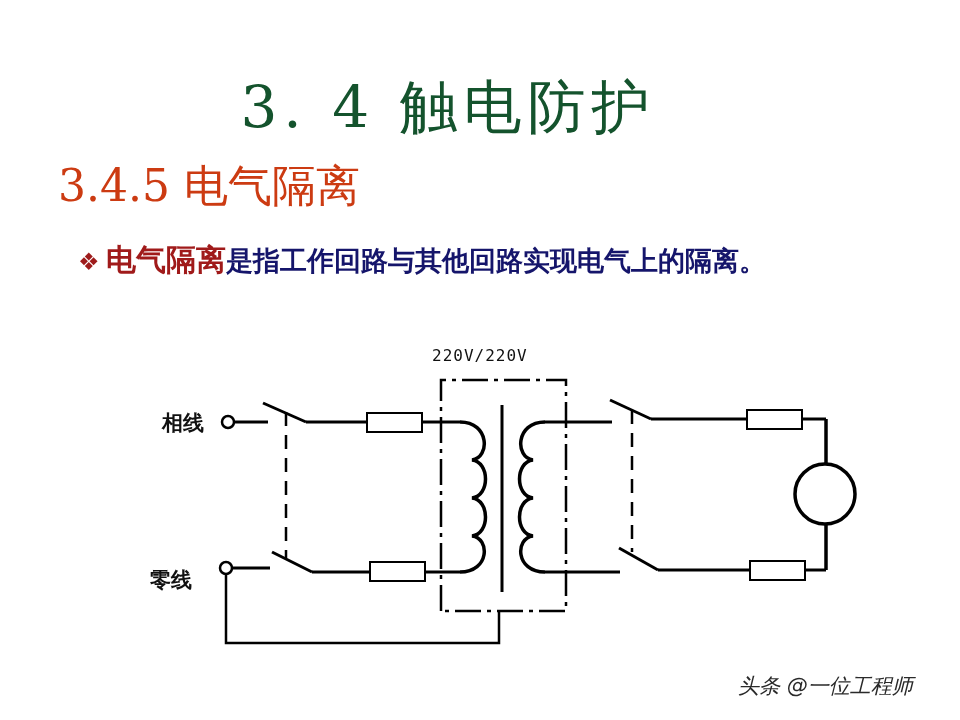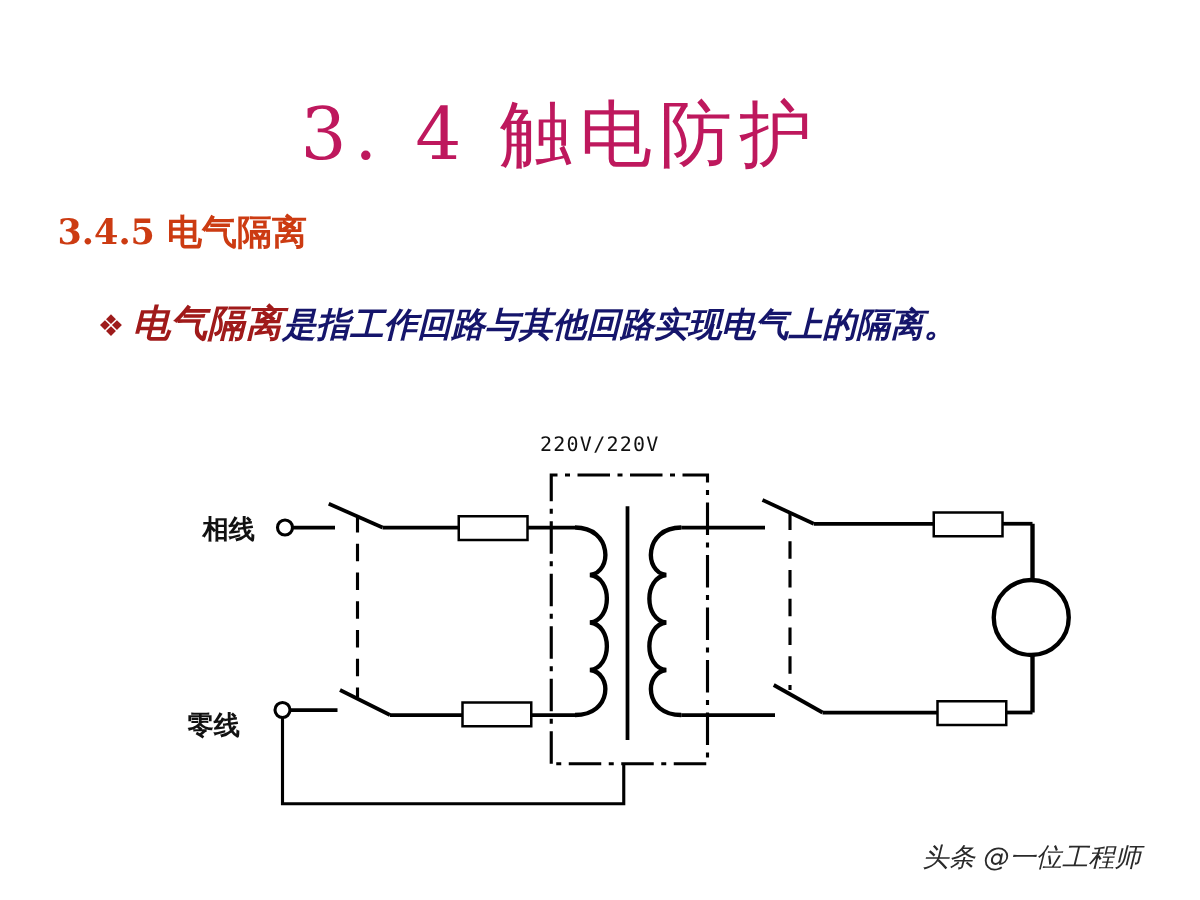--- a/index.html
+++ b/index.html
@@ -1,20 +1,20 @@
 <!DOCTYPE html>
 <html><head>
 <meta charset="utf-8">
 <style>
   html, body { margin:0; padding:0; }
   body { width:960px; height:720px; background:#ffffff; position:relative; overflow:hidden; font-family:"DejaVu Sans", sans-serif; }
-  .title { position:absolute; left:0; width:896px; top:72px; text-align:center; color:#be185d; font-family:"DejaVu Serif", serif; font-size:58px; line-height:70px; letter-spacing:6px; }
-  .subtitle { position:absolute; left:46px; top:158px; color:#cc3b12; font-family:"DejaVu Serif", serif; font-weight:bold; font-size:28px; line-height:56px; }
+  .title { position:absolute; left:0; width:896px; top:72px; text-align:center; color:#14532d; font-family:"DejaVu Serif", serif; font-size:58px; line-height:70px; letter-spacing:6px; }
+  .subtitle { position:absolute; left:58px; top:158px; color:#cc3b12; font-family:"DejaVu Serif", serif; font-weight:normal; font-size:44px; line-height:56px; }
   .bullet-block { position:absolute; left:78px; top:236px; width:860px; font-size:27px; font-weight:bold; color:#15156b; line-height:48px; }
-  .bullet-line { white-space:nowrap;font-style:italic; }
+  .bullet-line { white-space:nowrap; }
   .bullet-icon { display:inline-block; width:28px; color:#9e1b1b; font-size:24px; }
   .hl { color:#a01a1a; font-size:30px; }
   .indent { padding-left:38px; }
   .diagram { position:absolute; left:0; top:0; }
   .lbl { position:absolute; font-size:21px; font-weight:bold; color:#111; }
   .ratio { position:absolute; left:432px; top:346px; font-family:"DejaVu Sans Mono", monospace; font-size:16px; color:#111; letter-spacing:1px; }
   .watermark { position:absolute; left:738px; top:672px; font-size:21px; color:#2a2a2a;font-style:italic; }
 </style>
 </head>
 <body>

